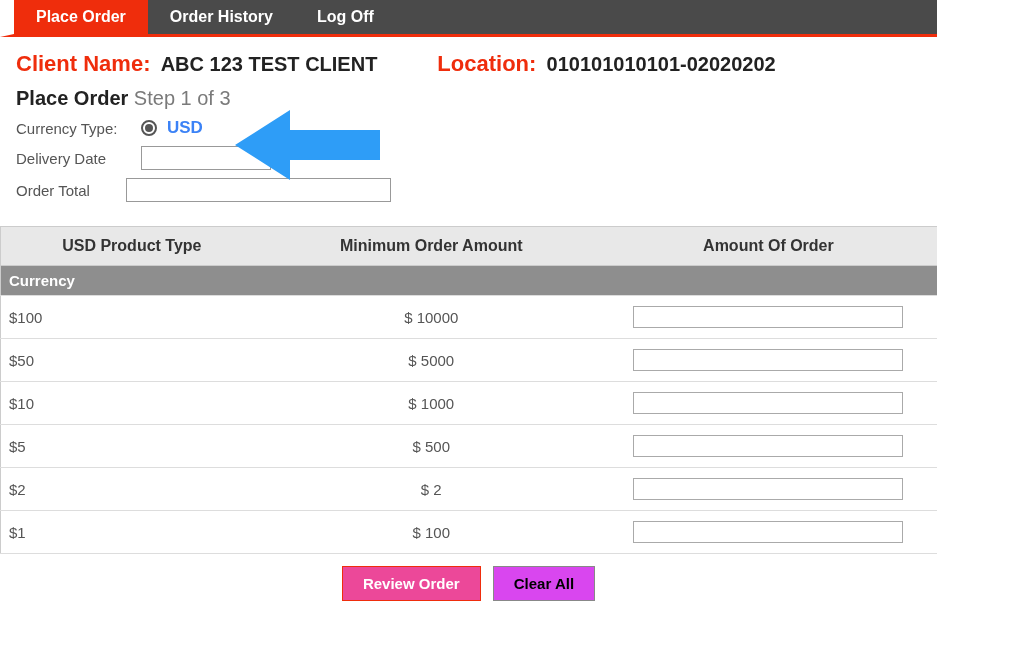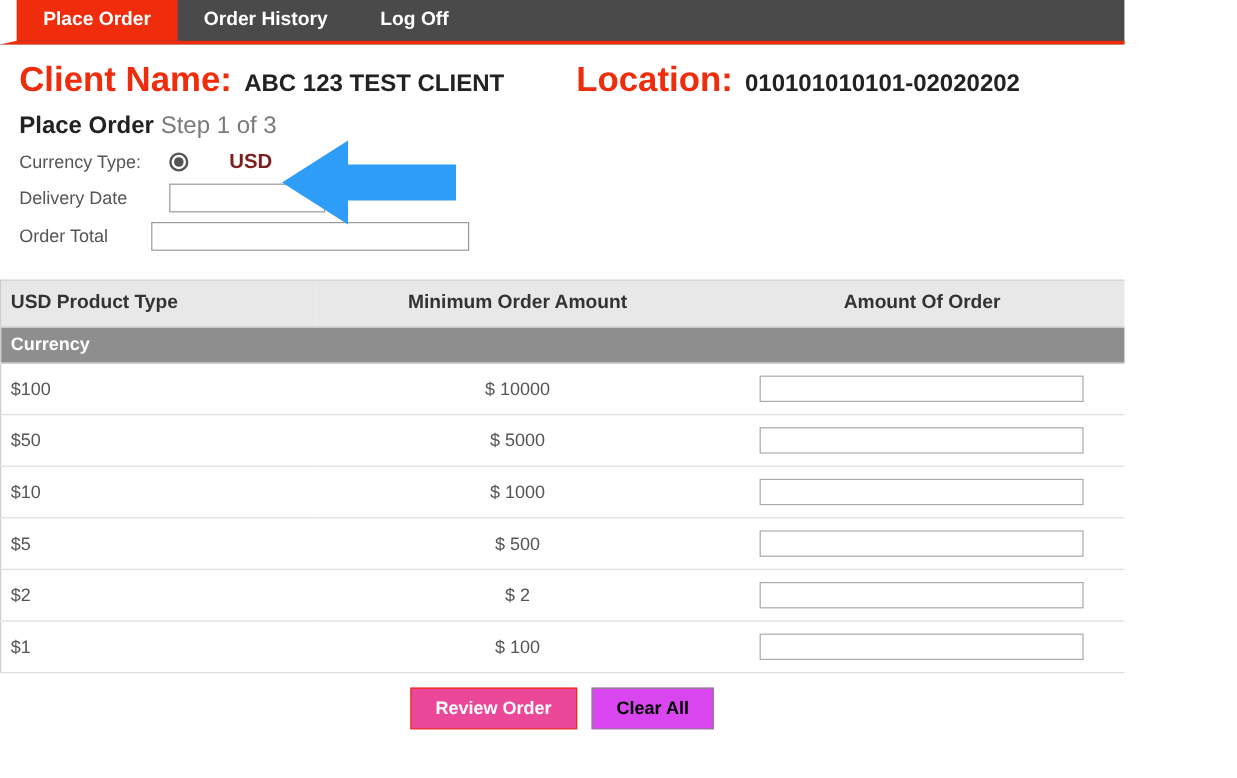--- a/index.html
+++ b/index.html
@@ -32,21 +32,21 @@
   }
   
   .header {
     padding: 14px 16px 0 16px;
     display: flex;
     gap: 60px;
   }
   .hdr-label {
     color: #ef2d0c;
     font-weight: 700;
-    font-size: 29px;
+    font-size: 22px;
   }
   .hdr-value {
     font-weight: 700;
     font-size: 20px;
     margin-left: 6px;
   }
   
   .form {
     padding: 10px 16px 16px 16px;
     position: relative;
@@ -65,21 +65,21 @@
     color: #555;
   }
   .row label { min-width: 115px; color:#555; }
   .radio-dot {
     width: 16px; height: 16px; border:2px solid #555; border-radius:50%;
     display:inline-flex; align-items:center; justify-content:center;
   }
   .radio-dot::after{
     content:""; width:8px; height:8px; background:#555; border-radius:50%;
   }
-  .row .ctype { font-weight:700; color:#7f1d1d; font-size:17px;margin-left:24px; }
+  .row .ctype { font-weight:700; color:#3b82f6; font-size:17px; }
   input.txt {
     height: 24px;
     border: 1px solid #999;
     padding: 2px 4px;
     font-size: 14px;
   }
   .arrow {
     position: absolute;
     left: 235px;
     top: 28px;
@@ -88,21 +88,21 @@
   
   .tbl {
     width: 100%;
     border-collapse: collapse;
     border-top: 1px solid #ccc;
     border-left: 1px solid #ccc;
   }
   .tbl th {
     background: #e8e8e8;
     font-weight: 700;
-    text-align: left;
+    text-align: center;
     padding: 10px 8px;
     border-bottom: 1px solid #ccc;
     font-size: 16px;
     color:#333;
   }
   .tbl th.center, .tbl td.center { text-align: center; }
   .tbl .grp td {
     background: #8e8e8e;
     color: #fff;
     font-weight: 700;

